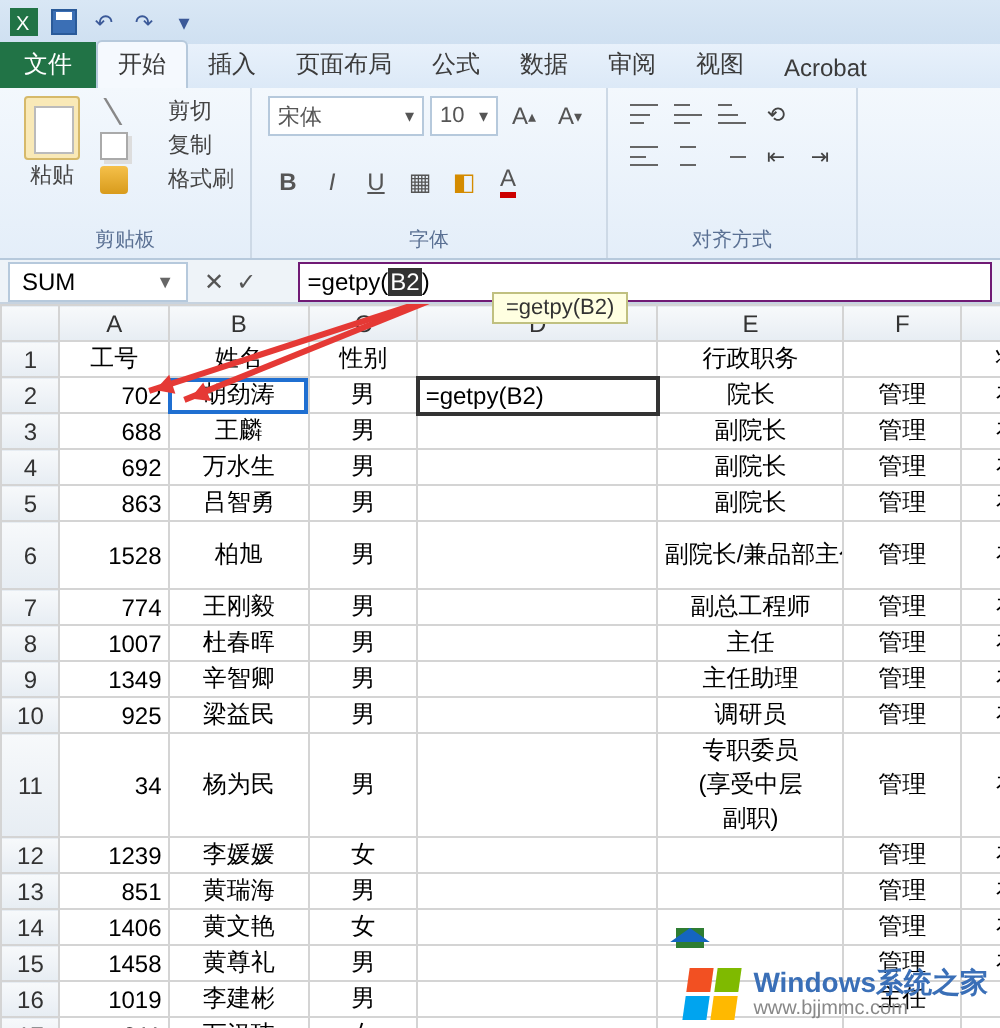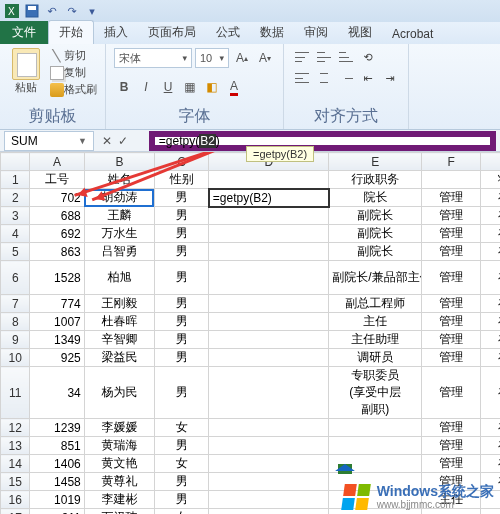--- a/index.html
+++ b/index.html
@@ -8,27 +8,27 @@
 .titlebar { height: 22px; background: linear-gradient(#d9e7f5,#cfe0f1); display: flex; align-items: center; padding: 0 4px; gap: 4px; }
 .qat-icon { width: 16px; height: 16px; display: inline-flex; align-items: center; justify-content: center; font-size: 11px; color: #3b5998; }
 
 .ribbon-tabs { height: 22px; background: linear-gradient(#e8f1fb,#dce9f7); display: flex; align-items: flex-end; font-size: 12px; }
 .ribbon-tab { padding: 3px 10px; color: #3b3b3b; cursor: pointer; }
 .ribbon-tab.file { background: #217346; color: #fff; padding: 3px 12px; }
 .ribbon-tab.active { background: #f5f9fe; border: 1px solid #b6c9dc; border-bottom: none; border-radius: 3px 3px 0 0; }
 
 .ribbon { height: 86px; background: linear-gradient(#f3f8fd,#e4eef9); border-bottom: 1px solid #b6c9dc; display: flex; font-size: 11px; color: #444; }
 .ribbon-group { border-right: 1px solid #cdd9e6; padding: 4px 8px 2px 8px; display: flex; flex-direction: column; justify-content: space-between; }
-.ribbon-group-label { text-align: center; color: #5a7093; font-size: 16px; margin-top: 4px; }
+.ribbon-group-label { text-align: center; color: #5a7093; font-size: 10px; margin-top: 4px; }
 .clip-col { display: flex; gap: 6px; }
 .paste-big { width: 36px; text-align: center; }
 .paste-big .ico { width: 28px; height: 32px; margin: 0 auto; background: #f9e9b7; border: 1px solid #d6b96a; border-radius: 2px; position: relative; }
 .paste-big .ico::after { content: ""; position: absolute; top: 4px; left: 4px; width: 18px; height: 22px; background: #fff; border: 1px solid #bbb; }
 .clip-cmds { display: flex; flex-direction: column; gap: 2px; font-size: 11px; }
-.clip-cmds span { display: flex; align-items: center; gap: 0; }
+.clip-cmds span { display: flex; align-items: center; gap: 20px; }
 .mini-ico { width: 14px; height: 14px; display: inline-block; }
 .cut-ico { background: conic-gradient(#888,#888); clip-path: polygon(20% 0,80% 100%,70% 100%,10% 0); }
 .copy-ico { background: #fff; border: 1px solid #aaa; box-shadow: 2px 2px 0 #ddd; }
 .brush-ico { background: linear-gradient(#f5c04a,#d89b1c); border-radius: 2px; }
 
 .font-group { min-width: 150px; }
 .font-row { display: flex; gap: 3px; align-items: center; }
 .font-combo { border: 1px solid #b6c9dc; background: #fff; height: 20px; padding: 0 4px; font-size: 11px; color: #555; display: flex; align-items: center; }
 .font-name { width: 78px; }
 .font-size { width: 34px; }
@@ -41,21 +41,21 @@
 .abtn { width: 20px; height: 18px; display: flex; align-items: center; justify-content: center; }
 .align-lines { width: 14px; height: 10px; display: flex; flex-direction: column; justify-content: space-between; }
 .align-lines i { height: 1px; background: #666; display: block; }
 
 .namebox-row { height: 22px; background: #eef3f8; border-bottom: 1px solid #c7d3e0; display: flex; align-items: center; font-size: 12px; }
 .namebox { width: 90px; height: 20px; border: 1px solid #b6c9dc; background: #fff; margin-left: 4px; padding: 0 6px; display: flex; align-items: center; justify-content: space-between; gap: 26px; }
 .namebox .dd { color: #666; font-size: 9px; }
 .fx-controls { display: flex; align-items: center; gap: 6px; margin-left: 8px; color: #555; }
 .fx-controls span { cursor: pointer; }
 .fx-fx { font-style: italic; font-weight: bold; margin-top: 42px; }
-.formula-bar { flex: 1; height: 20px; border: 6px solid #701a75; background: #fff; margin: 0 4px; padding: 0 4px; display: flex; align-items: center; position: relative; }
+.formula-bar { flex: 1; height: 20px; border: 1px solid #701a75; background: #fff; margin: 0 4px; padding: 0 4px; display: flex; align-items: center; position: relative; }
 .tok-hl { background: #333; color: #fff; padding: 0 1px; }
 
 .grid-wrap { position: relative; height: 362px; overflow: hidden; background: #fff; }
 table.sheet { border-collapse: collapse; table-layout: fixed; width: 540px; font-size: 12px; }
 table.sheet th, table.sheet td { border: 1px solid #d4d4d4; height: 18px; padding: 0 3px; white-space: nowrap; overflow: hidden; }
 table.sheet th { background: linear-gradient(#f7f9fb,#e7edf3); font-weight: normal; color: #333; text-align: center; }
 table.sheet th.rowhdr { width: 26px; }
 table.sheet td { text-align: center; }
 table.sheet td.l { text-align: left; }
 table.sheet td.r { text-align: right; }

